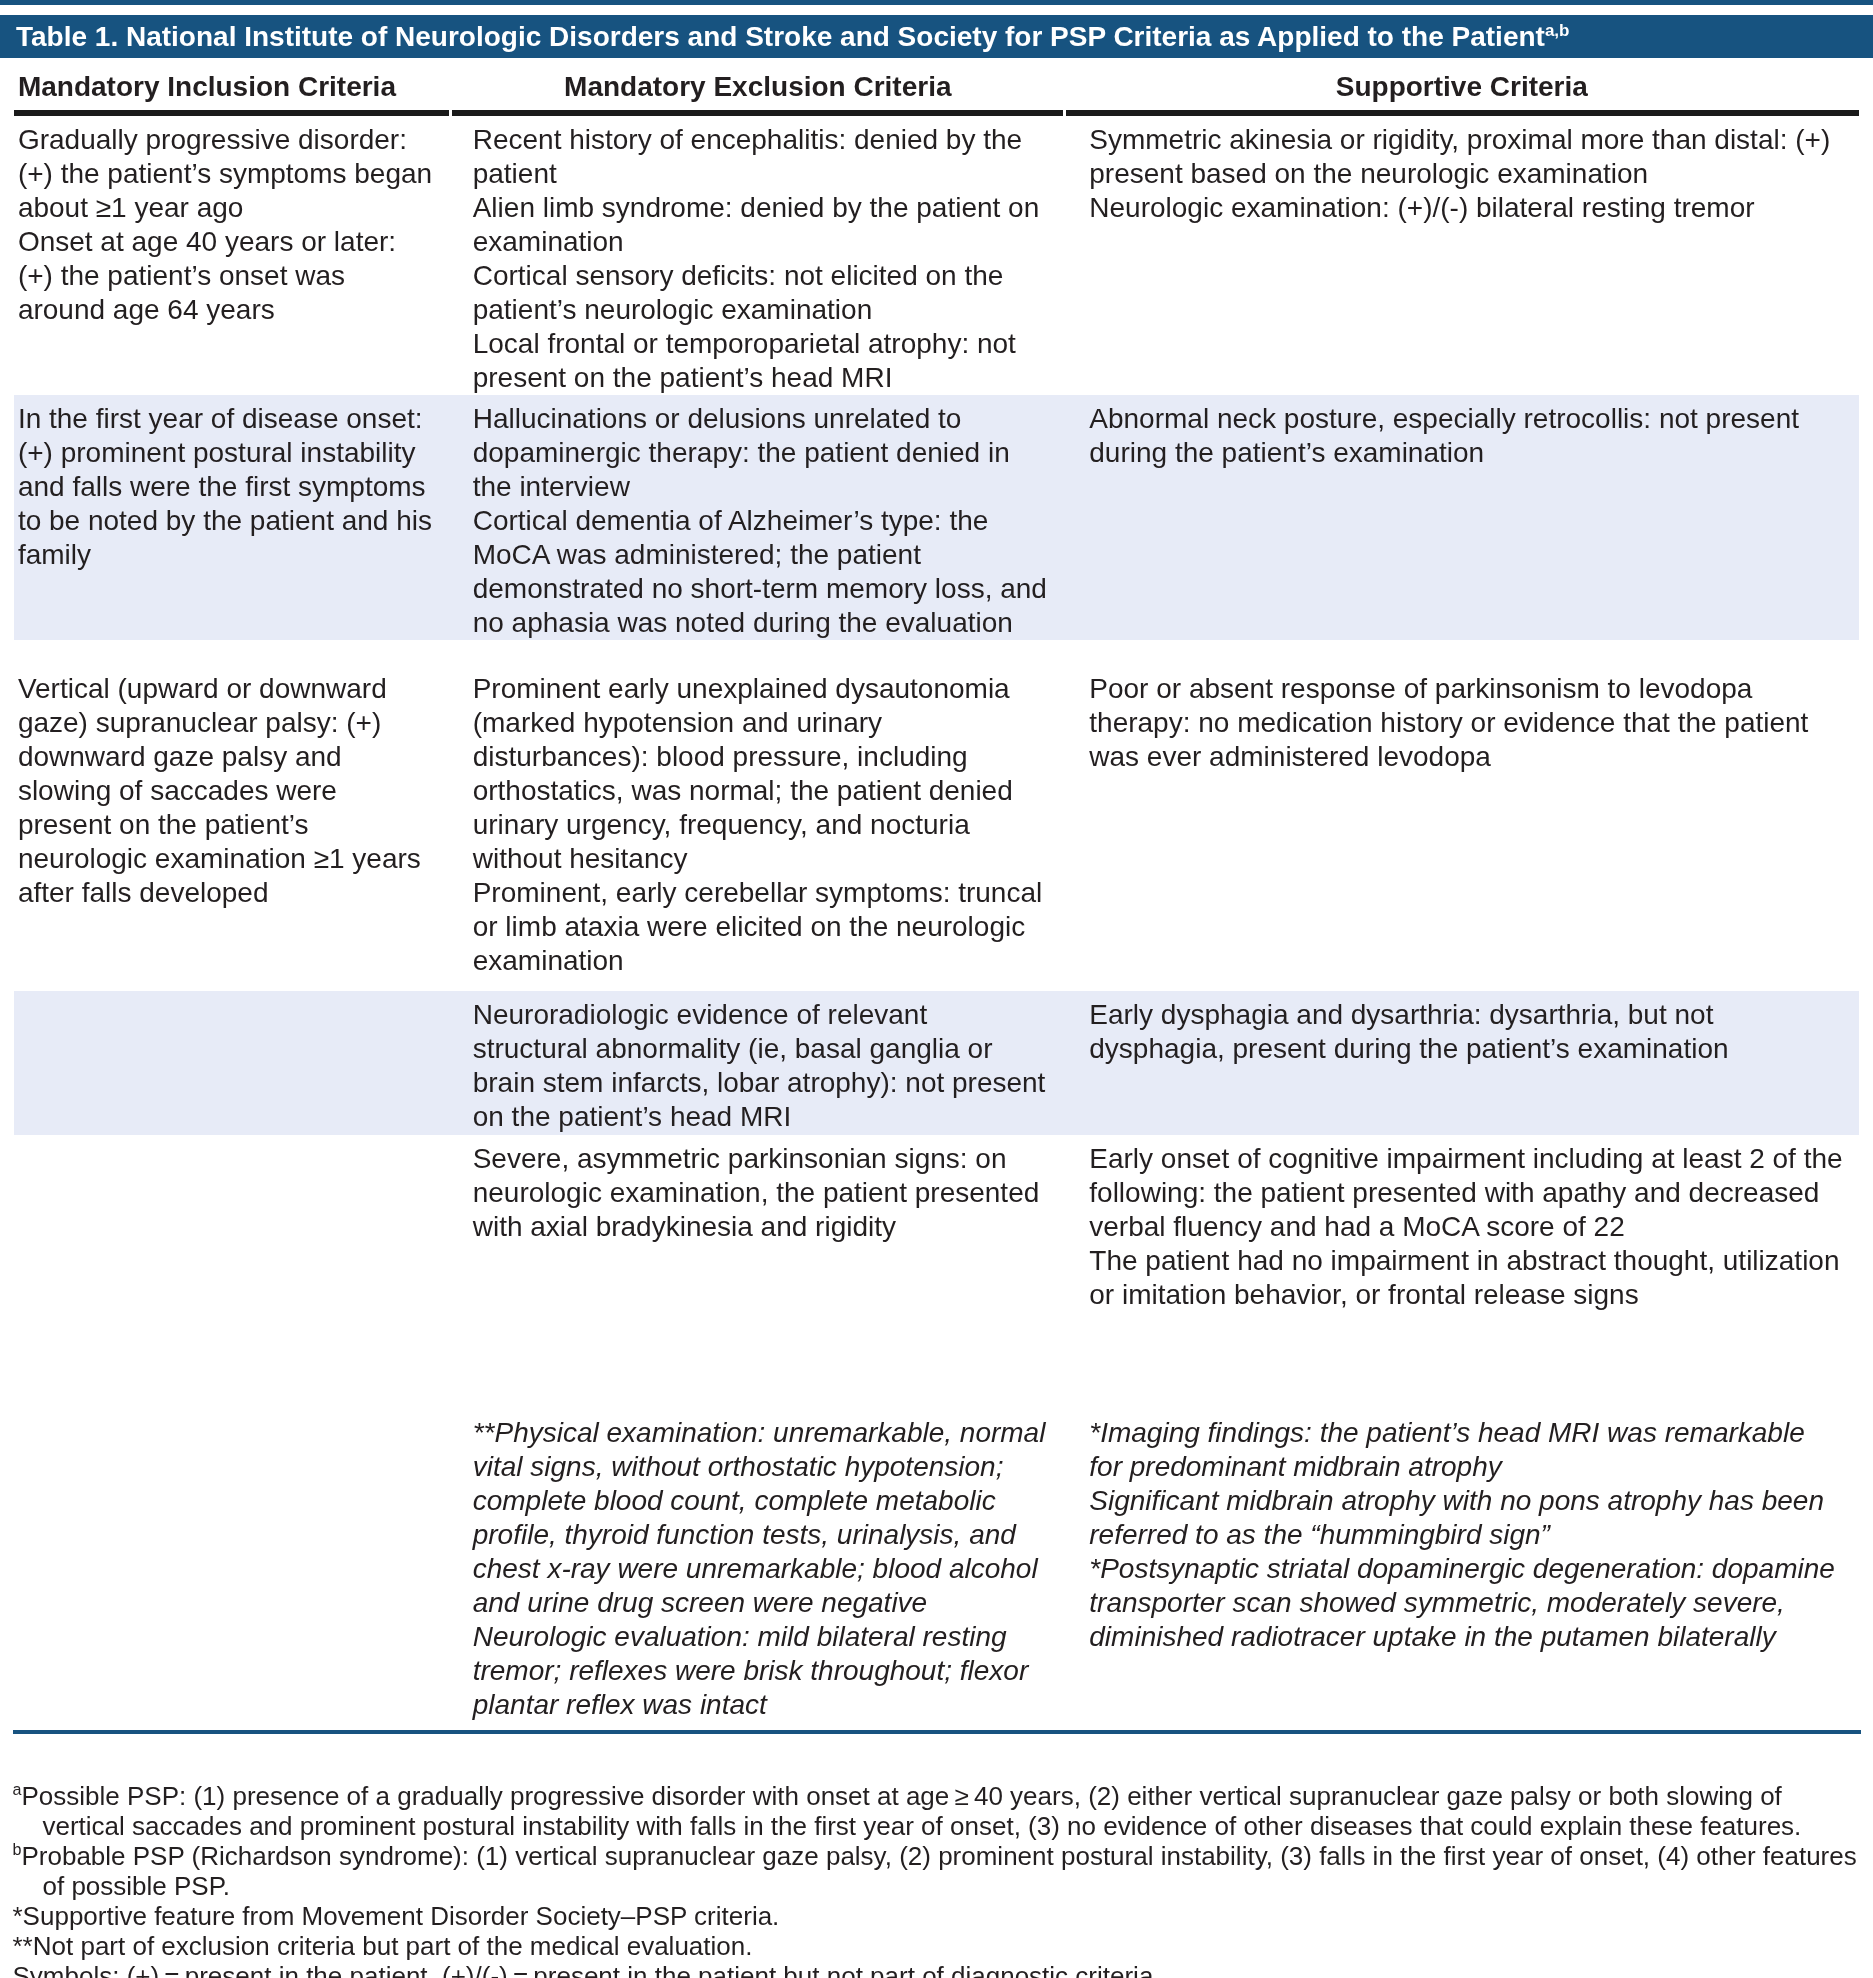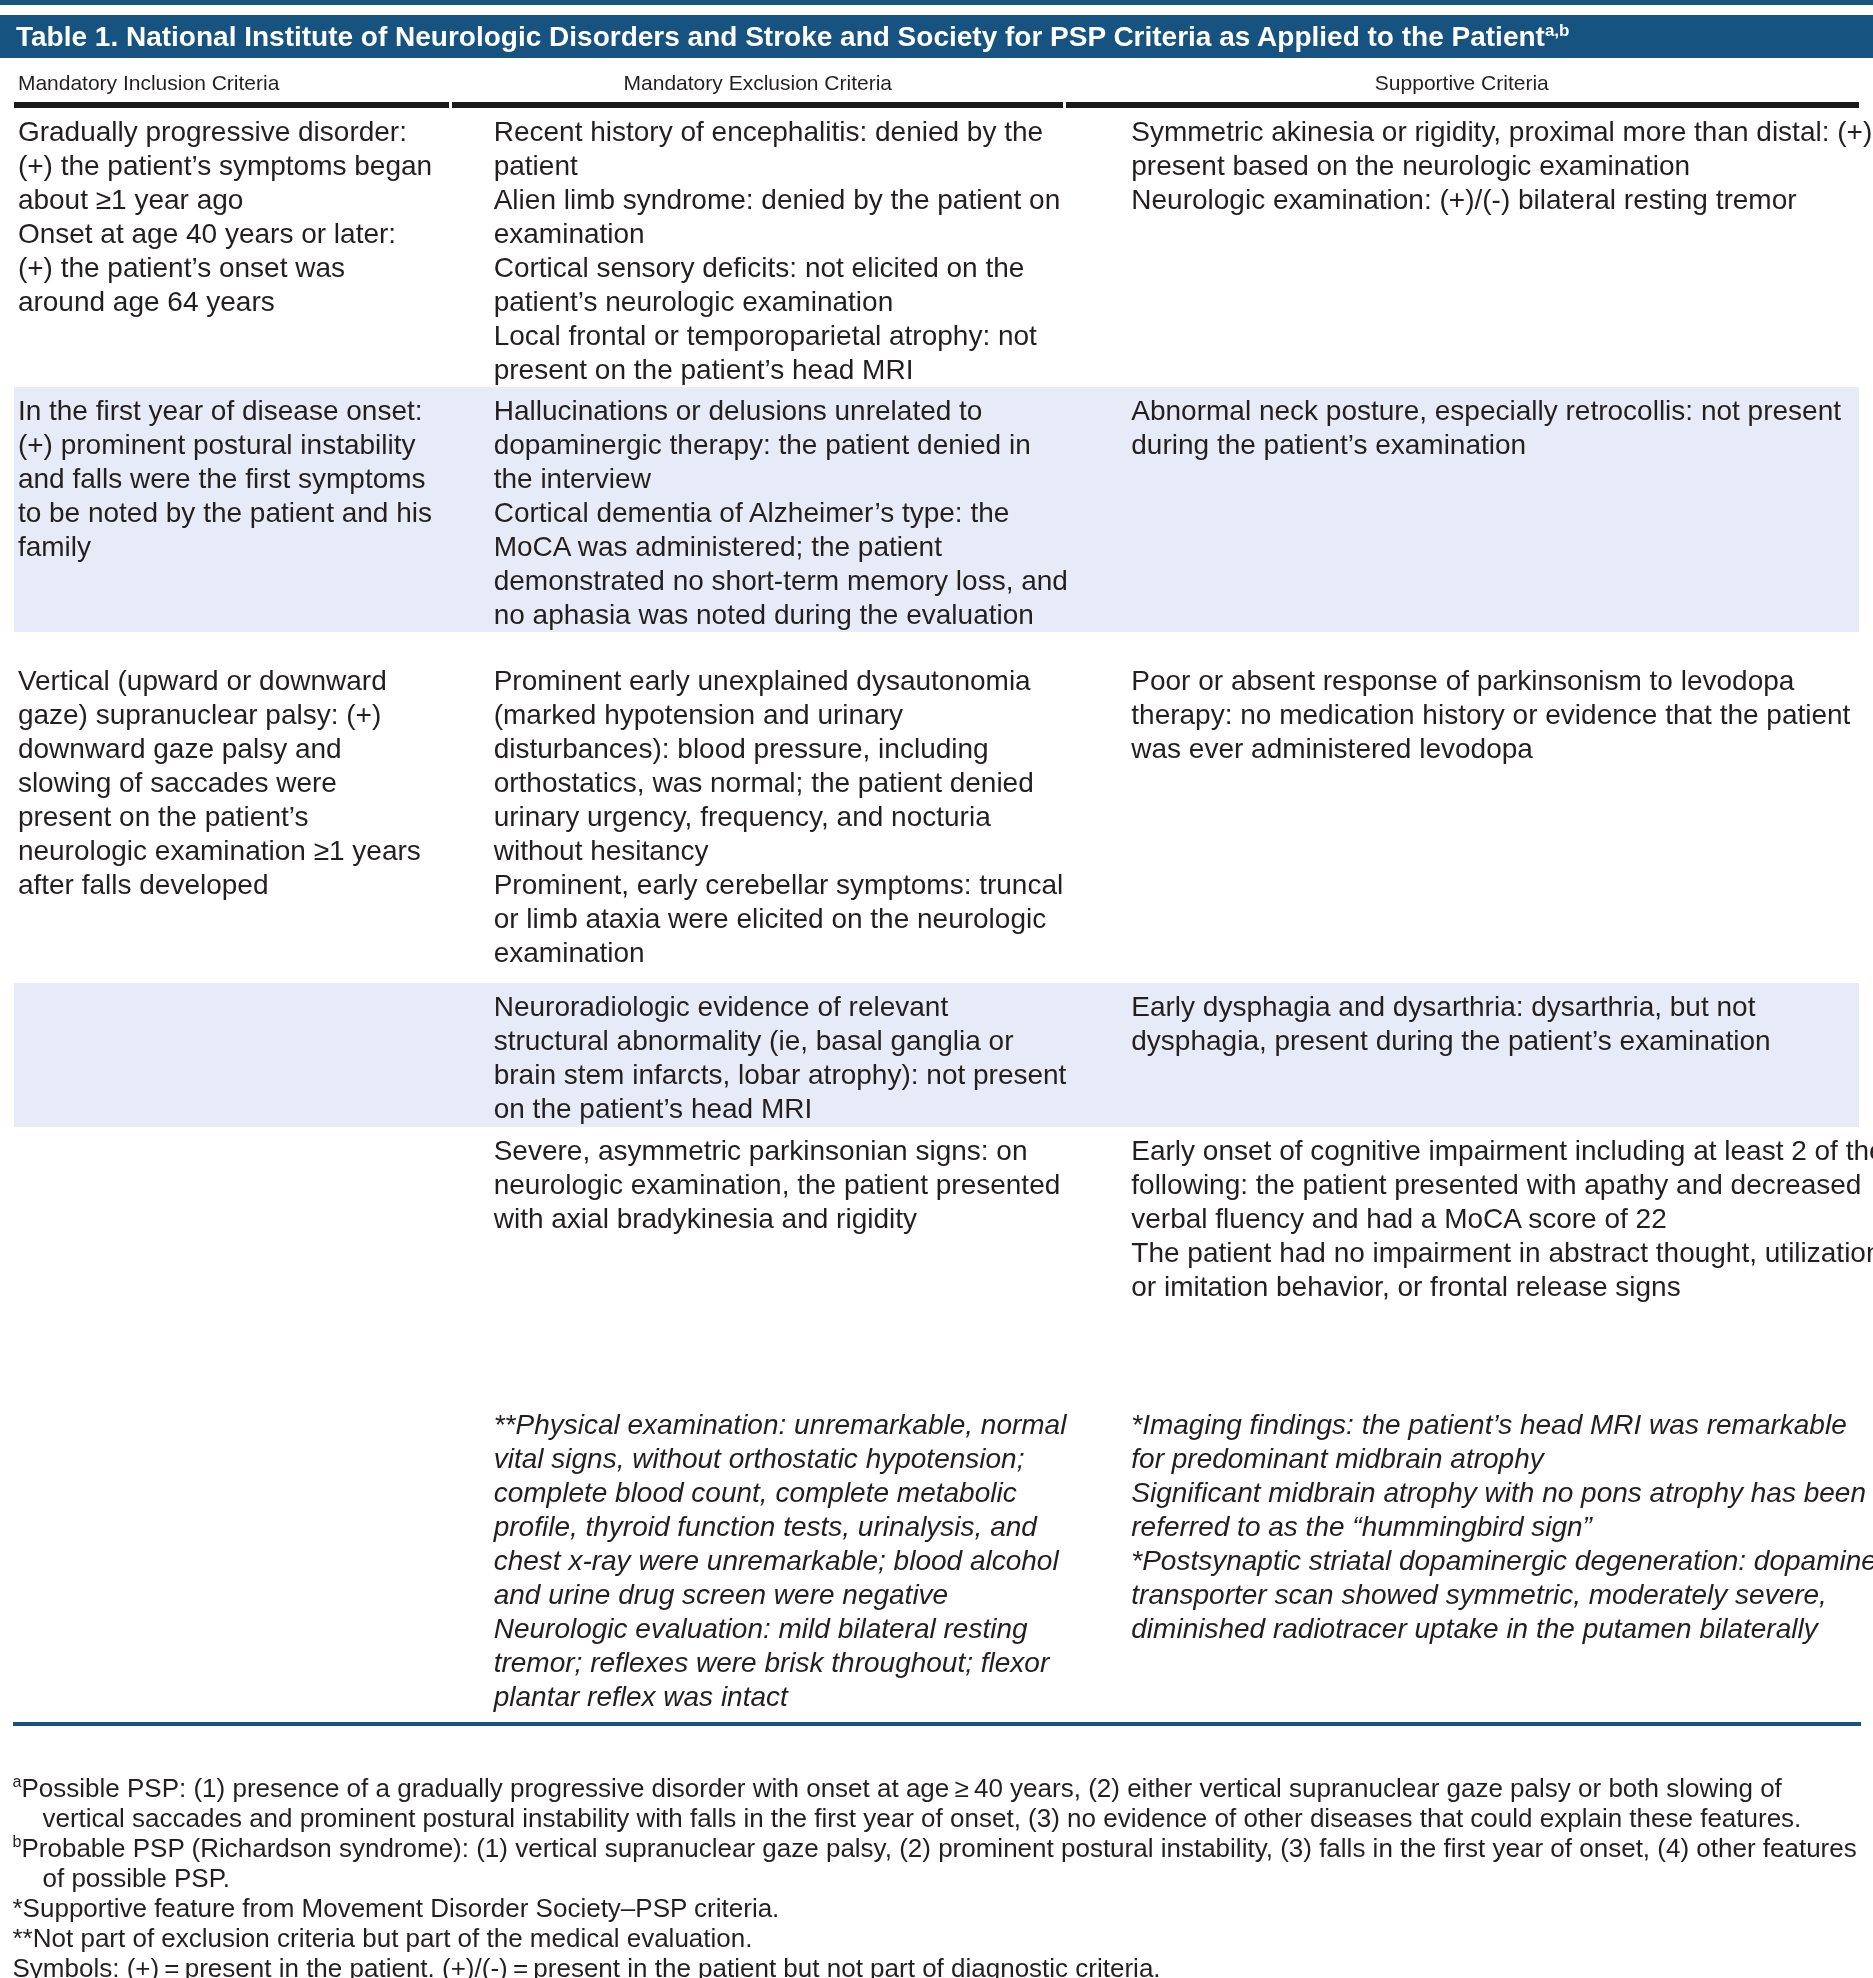--- a/index.html
+++ b/index.html
@@ -23,35 +23,34 @@
     height:43px;background:var(--navy);color:#fff;
     font-weight:bold;font-size:28px;line-height:43px;
     padding:0 16px;white-space:nowrap;
   }
   .title-bar sup{font-size:17px;line-height:0;}
 
   .table-wrap{margin:0 14.3px;}
 
   .header-row{
     display:grid;grid-template-columns:437px 613px 795px;
-    padding:12.5px 0 7.1px 0;font-size:21px;
+    padding:12.5px 0 7.1px 0;font-size:28px;font-weight:bold;
   }
   .header-cell{padding-left:3.6px;}
   .header-cell.center{text-align:center;padding-left:0;}
 
   .black-rule{display:flex;gap:2.7px;}
   .black-rule span{height:6.2px;background:var(--rule-black);display:block;}
   .black-rule .seg1{width:435px;}
   .black-rule .seg2{width:611px;}
   .black-rule .seg3{width:793px;}
 
   .trow{
     display:grid;grid-template-columns:437px 613px 795px;
     padding-top:7.1px;
-    gap:21px;
   }
   .trow:nth-child(2),.trow:nth-child(4){background:var(--stripe);}
   .trow:nth-child(1){min-height:279px;}
   .trow:nth-child(2){min-height:241px;}
   .trow:nth-child(3){min-height:314px;margin-top:25px;}
   .trow:nth-child(4){min-height:144px;margin-top:12px;}
   .trow:nth-child(5){min-height:274px;}
   .trow:nth-child(6){min-height:316px;font-style:italic;}
 
   .tcell{font-size:28px;line-height:34px;padding-right:16px;}

